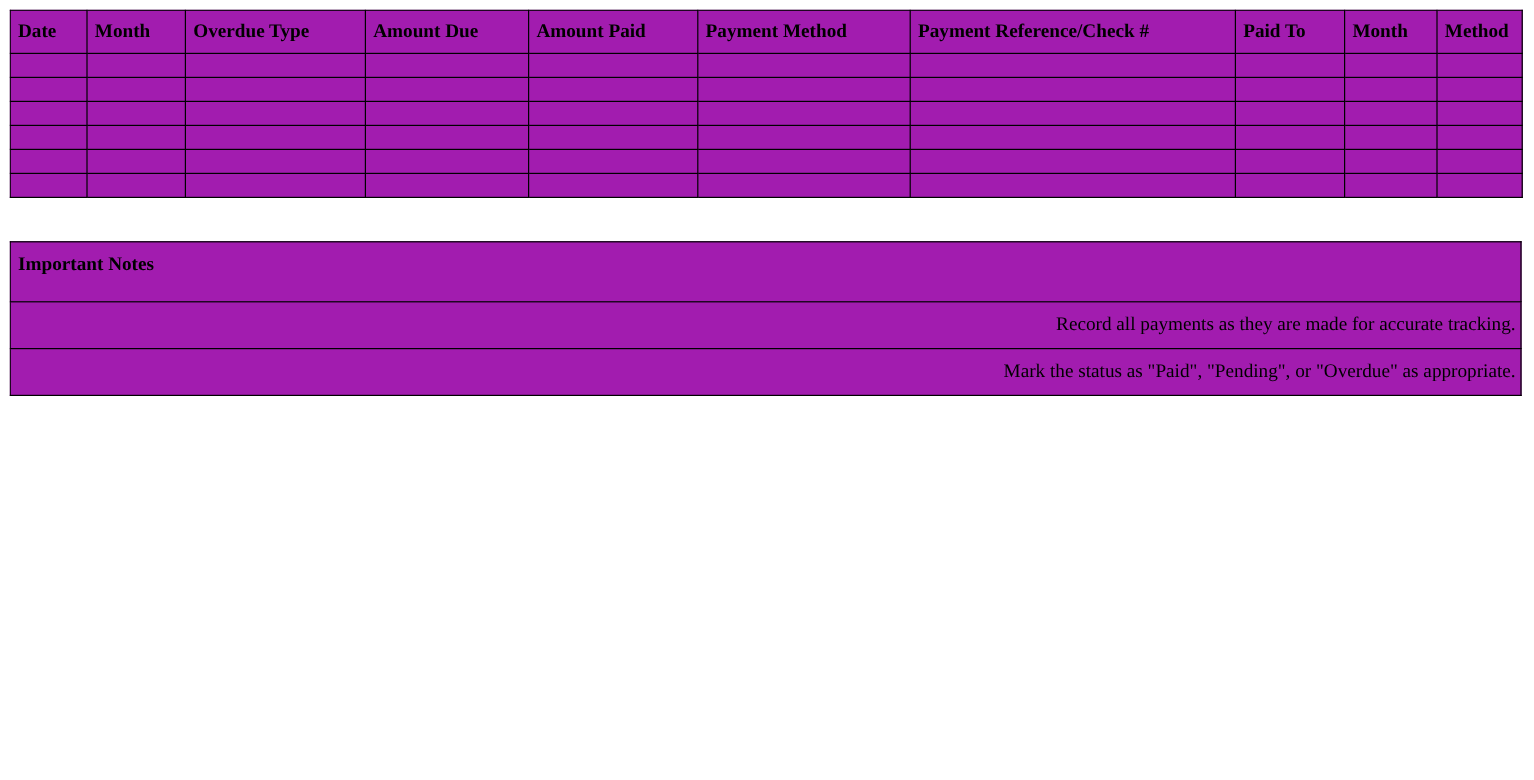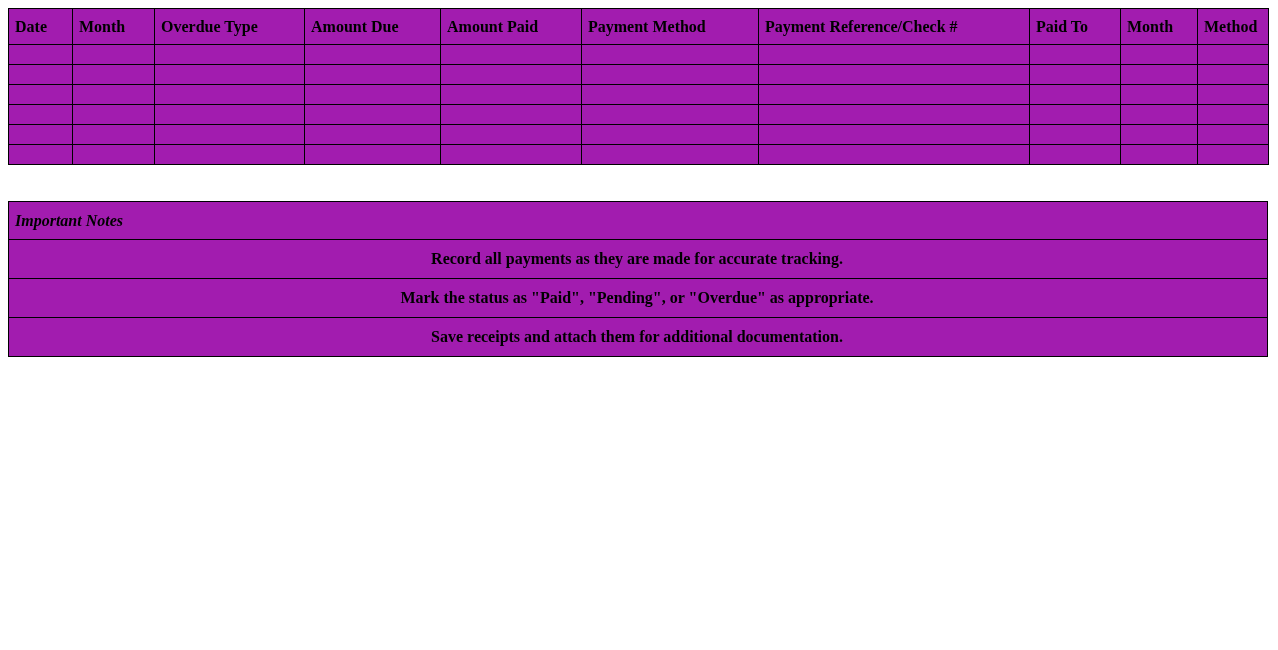--- a/index.html
+++ b/index.html
@@ -40,27 +40,26 @@
     padding: 0 4px 0 6px;
   }
   
   .notes-table {
     margin-top: 36px;
   }
   .notes-table th {
     height: 37px;
     text-align: left;
     font-weight: bold;
-    padding: 0 4px 0 6px;
-    font-style: italic;
+    padding: 0 4px 12px 6px;
   }
   .notes-table td {
     height: 38px;
-    text-align: center;
-    font-weight: bold;
+    text-align: right;
+    font-weight: normal;
     padding: 0 4px 0 2px;
   }
 </style>
 </head>
 <body>
 
 <table class="payment-table">
   <colgroup>
     <col style="width:64px">
     <col style="width:82px">
@@ -169,17 +168,14 @@
       <th>Important Notes</th>
     </tr>
   </thead>
   <tbody>
     <tr>
       <td>Record all payments as they are made for accurate tracking.</td>
     </tr>
     <tr>
       <td>Mark the status as "Paid", "Pending", or "Overdue" as appropriate.</td>
     </tr>
-    <tr>
-      <td>Save receipts and attach them for additional documentation.</td>
-    </tr>
   </tbody>
 </table>
 
 </body></html>

